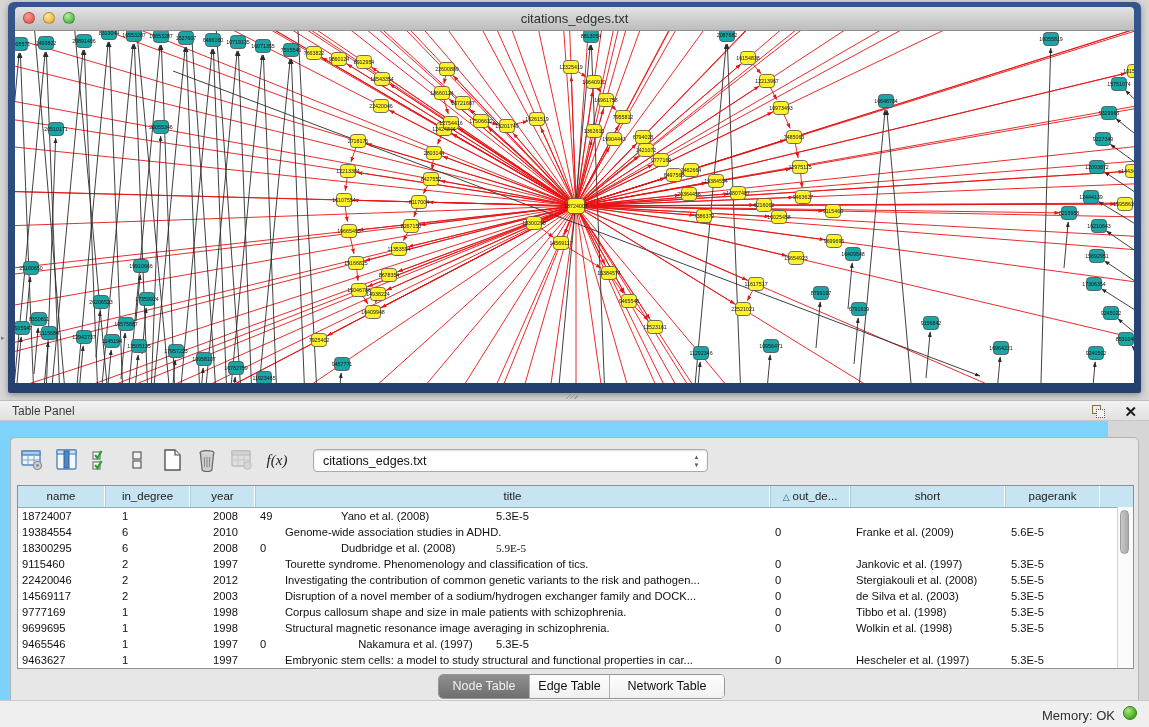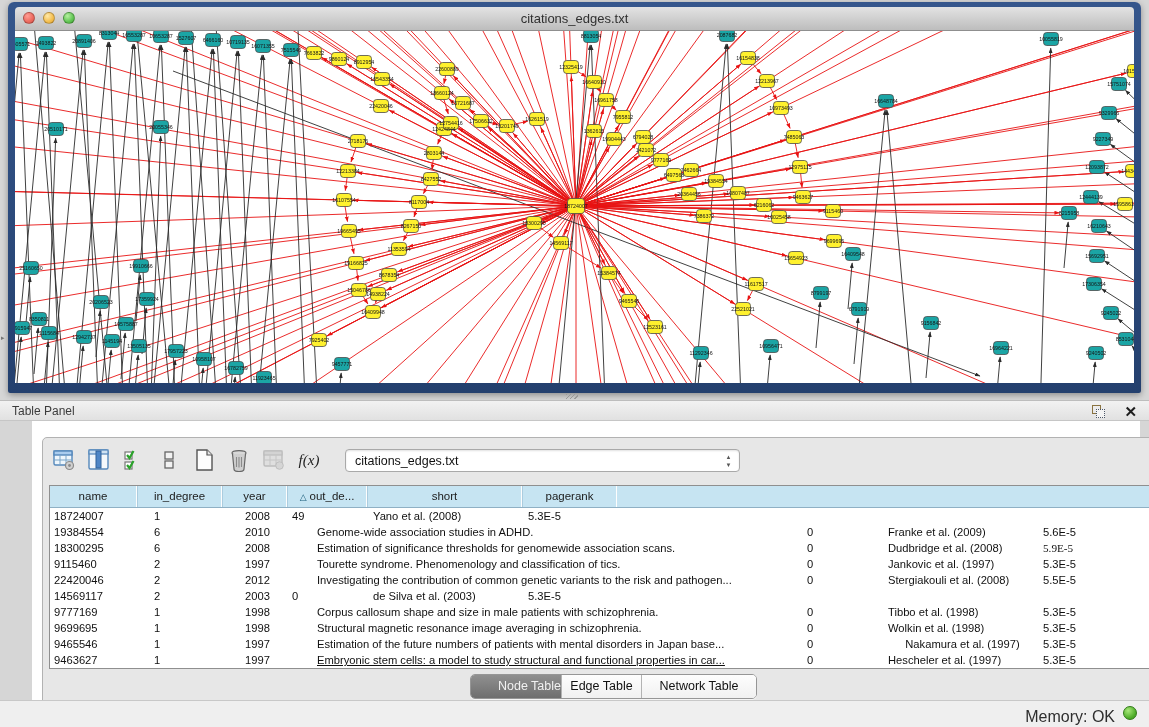--- a/index.html
+++ b/index.html
@@ -32,21 +32,21 @@
   
   .panel-header{position:absolute;left:0;top:400px;width:1149px;height:21px;
     background:linear-gradient(180deg,#f2f2f2,#e1e1e1);
     border-top:1px solid #bdbdbd;border-bottom:1px solid #c6c6c6;box-sizing:border-box;}
   .panel-title{position:absolute;left:12px;top:3px;font-size:12px;color:#3c3c3c;}
   .float-ic{position:absolute;right:44px;top:4px;width:13px;height:13px;}
   .float-ic .sq1{position:absolute;left:0;top:0;width:7px;height:7px;border:1.4px solid #8a7340;}
   .float-ic .sq2{position:absolute;right:0;bottom:0;width:7px;height:7px;border:1.4px dotted #4d5868;background:#f4f4f4;}
   .close-ic{position:absolute;right:12px;top:1px;font-size:15px;font-weight:bold;color:#1d1d1d;line-height:19px;}
 
-  .panel-body{position:absolute;left:0;top:421px;width:1108px;height:279px;background:#ffffff;margin-left:32px;}
+  .panel-body{position:absolute;left:0;top:421px;width:1108px;height:279px;background:#7dd3fc;}
 
   .table-card{position:absolute;left:10px;top:16px;width:1129px;height:284px;
     background:#e7e7e7;border:1px solid #b2b2b2;border-radius:5px;box-sizing:border-box;}
 
   .tb-toolbar{position:absolute;left:8px;top:6px;height:32px;display:flex;align-items:center;gap:9px;}
   .tb-ic{width:26px;height:26px;display:flex;align-items:center;justify-content:center;}
   .fx{font-family:"Liberation Serif",serif;font-style:italic;font-size:15px;color:#222;}
   .combo{position:relative;margin-left:14px;width:395px;height:23px;background:#fff;
     border:1px solid #a9a9a9;border-radius:4px;box-sizing:border-box;
     box-shadow:inset 0 1px 2px rgba(0,0,0,.12);}
@@ -71,21 +71,21 @@
   .tabs{position:absolute;left:427px;top:236px;height:23px;display:flex;
      border:1px solid #969696;border-radius:5px;overflow:hidden;background:#fafafa;
      box-shadow:0 1px 0 rgba(255,255,255,.6);}
   .tab{height:23px;line-height:22px;font-size:12.5px;color:#111;text-align:center;
      background:linear-gradient(180deg,#fdfdfd,#f1f1f1);border-right:1px solid #b3b3b3;box-sizing:border-box;}
   .tab:last-child{border-right:none;}
   .tab.active{background:linear-gradient(180deg,#909090,#6e6e6e);color:#f1f1f1;}
 
   .statusbar{position:absolute;left:0;top:700px;width:1149px;height:27px;background:#efefef;
      border-top:1px solid #c8c8c8;box-sizing:border-box;}
-  .mem-label{position:absolute;right:34px;top:7px;font-size:16px;color:#2e2e2e;}
+  .mem-label{position:absolute;right:34px;top:7px;font-size:13px;color:#2e2e2e;}
   .mem-dot{position:absolute;right:12px;top:5px;width:14px;height:14px;border-radius:50%;
      background:radial-gradient(circle at 35% 30%,#a8e87a,#4fae29 65%,#3c8f1e);
      border:1px solid #2f7a16;box-sizing:border-box;}
 </style>
 </head>
 <body>
 
 <div class="net-window">
   <div class="titlebar">
     <div class="traffic">
@@ -685,20 +685,21 @@
         <span class="combo-text">citations_edges.txt</span>
         <span class="combo-arrows">▲<br>▼</span>
       </div>
     </div>
 
     <div class="table-wrap">
       <div class="thead" id="thead">
           <div class="th" style="width: 87px;">name</div>
           <div class="th" style="width: 85px;">in_degree</div>
           <div class="th" style="width: 65px;">year</div>
+          <div class="th" style="width: 515px;">title</div>
           <div class="th" style="width: 80px;"><span class="sortg">△</span>out_de...</div>
           <div class="th" style="width: 155px;">short</div>
           <div class="th" style="width: 95px;">pagerank</div>
         </div>
       <div id="tbody">
           <div class="trow">
             <div class="td" style="width: 87px; padding-left: 4px;">18724007</div>
             <div class="td" style="width: 85px; padding-left: 17px;">1</div>
             <div class="td" style="width: 65px; padding-left: 23px;">2008</div>
             <div class="td" style="width: 80px; padding-left: 5px;">49</div>
@@ -711,21 +712,20 @@
             <div class="td" style="width: 65px; padding-left: 23px;">2010</div>
             <div class="td" style="width: 515px; padding-left: 30px;">Genome-wide association studies in ADHD.</div>
             <div class="td" style="width: 80px; padding-left: 5px;">0</div>
             <div class="td" style="width: 155px; padding-left: 6px;">Franke et al. (2009)</div>
             <div class="td" style="width: 95px; padding-left: 6px;">5.6E-5</div>
           </div>
           <div class="trow">
             <div class="td" style="width: 87px; padding-left: 4px;">18300295</div>
             <div class="td" style="width: 85px; padding-left: 17px;">6</div>
             <div class="td" style="width: 65px; padding-left: 23px;">2008</div>
-            <div class="td" style="width: 515px; padding-left: 30px;">Estimation of significance thresholds for genomewide association scans.</div>
             <div class="td" style="width: 80px; padding-left: 5px;">0</div>
             <div class="td" style="width: 155px; padding-left: 6px;">Dudbridge et al. (2008)</div>
             <div class="td" style="width: 95px; padding-left: 6px; font-family: Liberation Serif, serif;">5.9E-5</div>
           </div>
           <div class="trow">
             <div class="td" style="width: 87px; padding-left: 4px;">9115460</div>
             <div class="td" style="width: 85px; padding-left: 17px;">2</div>
             <div class="td" style="width: 65px; padding-left: 23px;">1997</div>
             <div class="td" style="width: 515px; padding-left: 30px;">Tourette syndrome. Phenomenology and classification of tics.</div>
             <div class="td" style="width: 80px; padding-left: 5px;">0</div>
@@ -738,20 +738,21 @@
             <div class="td" style="width: 65px; padding-left: 23px;">2012</div>
             <div class="td" style="width: 515px; padding-left: 30px;">Investigating the contribution of common genetic variants to the risk and pathogen...</div>
             <div class="td" style="width: 80px; padding-left: 5px;">0</div>
             <div class="td" style="width: 155px; padding-left: 6px;">Stergiakouli et al. (2008)</div>
             <div class="td" style="width: 95px; padding-left: 6px;">5.5E-5</div>
           </div>
           <div class="trow">
             <div class="td" style="width: 87px; padding-left: 4px;">14569117</div>
             <div class="td" style="width: 85px; padding-left: 17px;">2</div>
             <div class="td" style="width: 65px; padding-left: 23px;">2003</div>
+            <div class="td" style="width: 515px; padding-left: 30px;">Disruption of a novel member of a sodium/hydrogen exchanger family and DOCK...</div>
             <div class="td" style="width: 80px; padding-left: 5px;">0</div>
             <div class="td" style="width: 155px; padding-left: 6px;">de Silva et al. (2003)</div>
             <div class="td" style="width: 95px; padding-left: 6px;">5.3E-5</div>
           </div>
           <div class="trow">
             <div class="td" style="width: 87px; padding-left: 4px;">9777169</div>
             <div class="td" style="width: 85px; padding-left: 17px;">1</div>
             <div class="td" style="width: 65px; padding-left: 23px;">1998</div>
             <div class="td" style="width: 515px; padding-left: 30px;">Corpus callosum shape and size in male patients with schizophrenia.</div>
             <div class="td" style="width: 80px; padding-left: 5px;">0</div>
@@ -764,42 +765,41 @@
             <div class="td" style="width: 65px; padding-left: 23px;">1998</div>
             <div class="td" style="width: 515px; padding-left: 30px;">Structural magnetic resonance image averaging in schizophrenia.</div>
             <div class="td" style="width: 80px; padding-left: 5px;">0</div>
             <div class="td" style="width: 155px; padding-left: 6px;">Wolkin et al. (1998)</div>
             <div class="td" style="width: 95px; padding-left: 6px;">5.3E-5</div>
           </div>
           <div class="trow">
             <div class="td" style="width: 87px; padding-left: 4px;">9465546</div>
             <div class="td" style="width: 85px; padding-left: 17px;">1</div>
             <div class="td" style="width: 65px; padding-left: 23px;">1997</div>
-            <div class="td" style="width: 515px; padding-left: 30px;">Estimation of the future numbers of patients with mental disorders in Japan base...</div>
             <div class="td" style="width: 80px; padding-left: 5px;">0</div>
             <div class="td" style="width: 155px; padding-left: 6px; text-align: center;">Nakamura et al. (1997)</div>
             <div class="td" style="width: 95px; padding-left: 6px;">5.3E-5</div>
           </div>
           <div class="trow">
             <div class="td" style="width: 87px; padding-left: 4px;">9463627</div>
             <div class="td" style="width: 85px; padding-left: 17px;">1</div>
             <div class="td" style="width: 65px; padding-left: 23px;">1997</div>
-            <div class="td" style="width: 515px; padding-left: 30px; text-decoration: underline;">Embryonic stem cells: a model to study structural and functional properties in car...</div>
+            <div class="td" style="width: 515px; padding-left: 30px;">Embryonic stem cells: a model to study structural and functional properties in car...</div>
             <div class="td" style="width: 80px; padding-left: 5px;">0</div>
             <div class="td" style="width: 155px; padding-left: 6px;">Hescheler et al. (1997)</div>
             <div class="td" style="width: 95px; padding-left: 6px;">5.3E-5</div>
           </div>
         </div>
       <div class="vscroll">
         <div class="vthumb"></div>
       </div>
     </div>
 
     <div class="tabs" id="tabs">
-        <div class="tab active" style="width: 91px; text-align: right;">Node Table</div>
+        <div class="tab active" style="width: 91px;">Node Table</div>
         <div class="tab" style="width: 80px;">Edge Table</div>
         <div class="tab" style="width: 114px;">Network Table</div>
       </div>
   </div>
 </div>
 
 <div class="statusbar">
   <span class="mem-label">Memory: OK</span>
   <span class="mem-dot"></span>
 </div>

